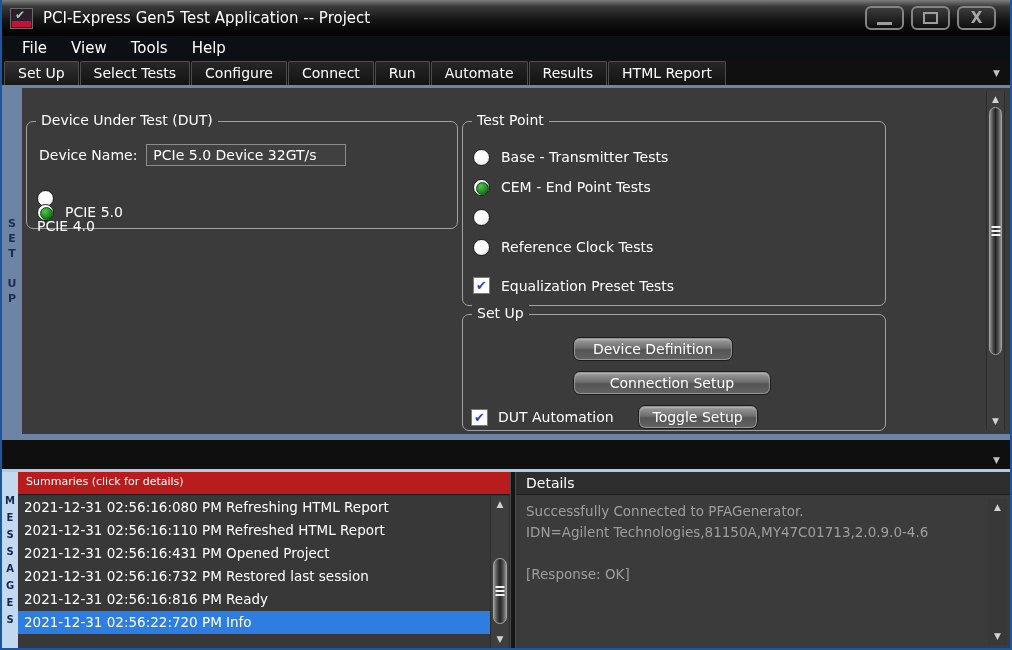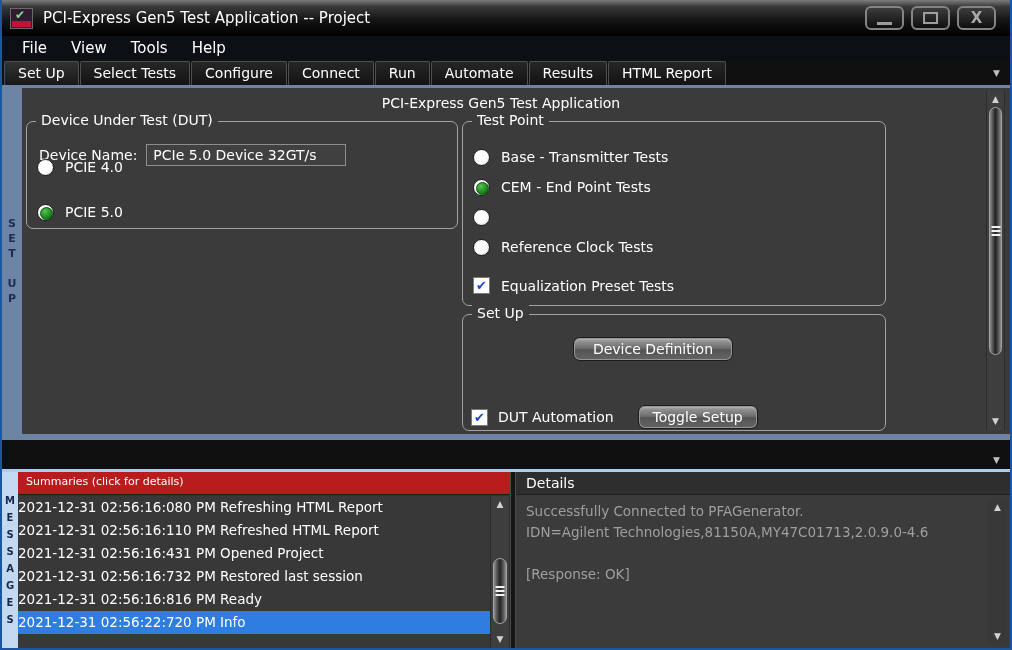--- a/index.html
+++ b/index.html
@@ -101,21 +101,21 @@
     border:1px solid #9cc4f0; border-bottom:none; border-radius:5px 5px 0 0; cursor:pointer;
   }
   .msg-dropdown{ margin-left:auto; color:#c0c0c0; font-size:9px; padding:0 10px 4px 0; }
   .msg-blue-line{ height:3px; flex:0 0 3px; background:#a9cdec; }
   .msg-content{ flex:1 1 auto; display:flex; background:#3b3b3b; min-height:0; }
   .msg-strip{ width:16px; flex:0 0 16px; background:#c3d9f0; display:flex; flex-direction:column; align-items:center; justify-content:center; gap:2px; }
   .msg-strip .letter{ color:#16284e; font-size:10px; font-weight:bold; line-height:15px; }
   .summaries{ width:492px; flex:0 0 492px; position:relative; background:#333; }
   .sum-header{ height:23px; color:#fff; font-size:11px; padding:3px 0 0 8px; background:#b91c1c; border-bottom:1px solid #1e1e1e; white-space:nowrap; }
   .sum-list{ position:absolute; left:0; top:24px; right:20px; bottom:0; background:#383838; overflow:hidden; }
-  .log-row{ height:23px; line-height:23px; color:#fff; font-size:13.5px; padding-left:0; white-space:nowrap; overflow:hidden; cursor:default; }
+  .log-row{ height:23px; line-height:23px; color:#fff; font-size:13.5px; padding-left:6px; white-space:nowrap; overflow:hidden; cursor:default; }
   .log-row.selected{ background:#2e7de0; }
   .sum-scroll{ right:0; top:24px; bottom:0; width:20px; }
   .splitter{ width:6px; flex:0 0 6px; background:#151515; border-left:1px solid #4a4a4a; border-right:1px solid #4a4a4a; cursor:col-resize; }
   .details{ flex:1 1 auto; position:relative; background:#3b3b3b; min-width:0; }
   .det-header{ height:23px; color:#fff; font-size:14px; padding:3px 0 0 10px; background:#2e2e2e; border-bottom:1px solid #1e1e1e; }
   .det-body{ position:absolute; left:10px; top:29px; right:28px; overflow:hidden; }
   .detail-line{ color:#9f9f9f; font-size:13.5px; line-height:21px; white-space:nowrap; }
   .det-scroll{ right:3px; top:27px; bottom:3px; width:19px; background:#383838; border:none; }
 </style>
 </head>
@@ -163,29 +163,28 @@
 
   <div class="main">
     <div class="side-strip">
         <span class="letter">S</span>
         <span class="letter">E</span>
         <span class="letter">T</span>
         <i class="gap"></i>
         <span class="letter">U</span>
         <span class="letter">P</span>
       </div>
-    <div class="panel-heading">PCI-Express Gen5 Test Application</div>
 
     <div class="groupbox" id="box-dut" style="left:24px; top:33px; width:432px; height:108px;padding-left:48px;">
       <span class="gb-title">Device Under Test (DUT)</span>
       <div class="dut-row">
         <span class="flabel">Device Name:</span>
         <input class="devname-input" value="PCIe 5.0 Device 32GT/s" style="">
       </div>
-    <div class="radio-row" style="top: 37px;">
+    <div class="radio-row" style="top: 68px; flex-direction: column;">
           <span class="radio"></span>
           <span class="radio-label">PCIE 4.0</span>
         </div>
         <div class="radio-row" style="top: 82px;">
           <span class="radio sel"></span>
           <span class="radio-label">PCIE 5.0</span>
         </div>
       </div>
 
 
@@ -208,20 +207,21 @@
         </div>
         <div class="radio-row" style="top: 117px;">
           <span class="radio"></span>
           <span class="radio-label">Reference Clock Tests</span>
         </div>
       </div>
 
     <div class="groupbox" id="box-setup" style="left:460px; top:226px; width:424px; height:117px;">
       <span class="gb-title">Set Up</span>
       <div class="btn" style="left:110px; top:22px; width:160px;">Device Definition</div>
+      <div class="btn" style="left:110px; top:56px; width:198px;">Connection Setup</div>
       <div class="setup-row">
         <span class="checkbox">✔</span>
         <span class="flabel">DUT Automation</span>
         <div class="btn inline" style="margin-left:14px;">Toggle Setup</div>
       </div>
     </div>
 
     <div class="scrollbar" style="right:5px; top:3px; bottom:4px; width:19px;">
       <span class="sb-arrow up">▲</span>
       <div class="sb-thumb" style="top:16px; height:248px;">

